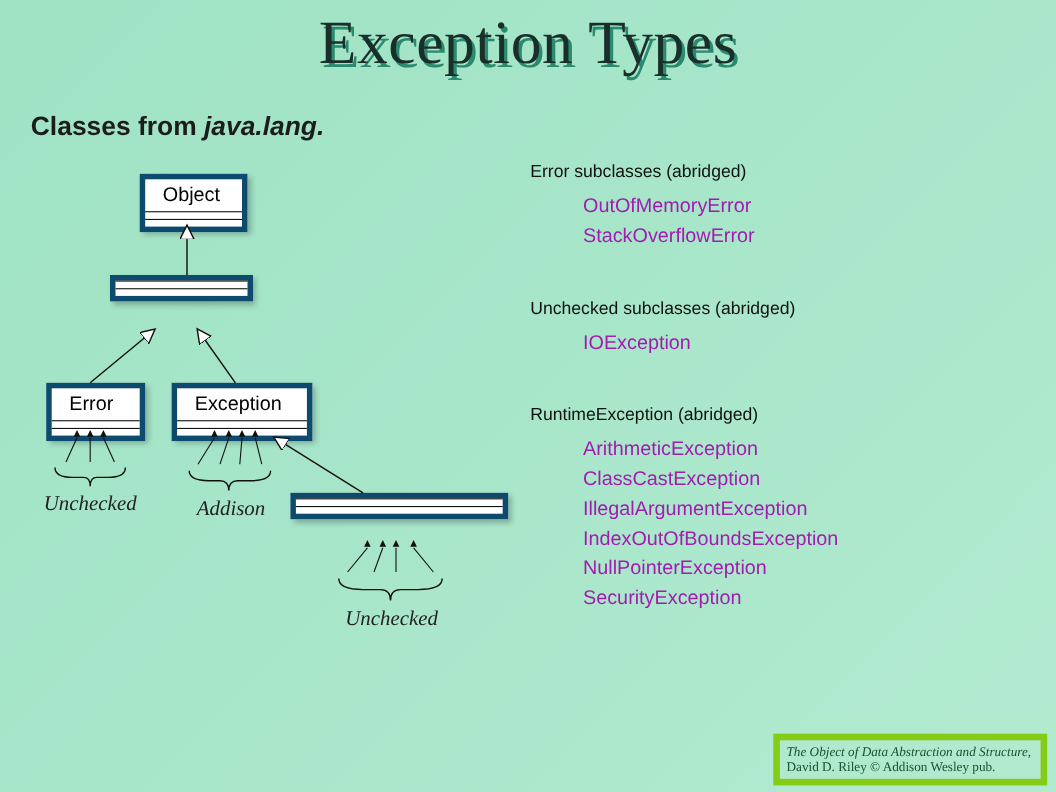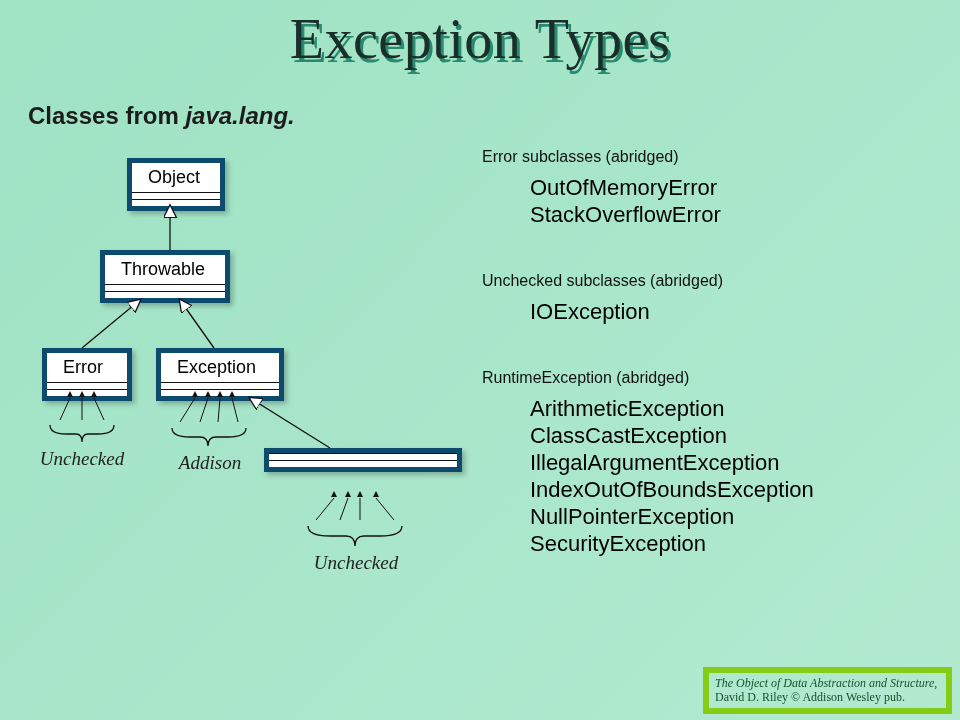--- a/index.html
+++ b/index.html
@@ -65,21 +65,21 @@
     font-style: italic;
     font-size: 19px;
     color: #222;
     text-align: center;
   }
 
   
   .rhs { position: absolute; left: 482px; top: 148px; width: 460px; }
   .sec-head { font-size: 16px; font-weight: 400; color: #111; margin-top: 24px; }
   .sec-head.first { margin-top: 0; }
-  .sec-items { margin: 8px 0 6px 48px; font-size: 22px; line-height: 27px; color: #000000; }
+  .sec-items { margin: 8px 0 6px 48px; font-size: 18px; line-height: 27px; color: #a21caf; }
 
   
   .footer-box {
     position: absolute; right: 8px; bottom: 6px;
     width: 225px;
     border: 6px solid #84cc16;
     padding: 3px 6px 4px 6px;
     font-family: 'Times New Roman', Times, serif;
     font-size: 12px; line-height: 14px;
     color: #14532d;
@@ -99,21 +99,20 @@
   <div class="subtitle">
     <span>Classes from </span><span class="pkg">java.lang.</span>
   </div>
 
   <div id="box-object" class="uml">
     <div class="top">Object</div>
     <div class="mid"></div>
       <div class="bot"></div>
   </div>
   <div id="box-throwable" class="uml">
-    <div class="top">Throwable</div>
     <div class="mid"></div>
       <div class="bot"></div>
   </div>
   <div id="box-error" class="uml">
     <div class="top">Error</div>
     <div class="mid"></div>
       <div class="bot"></div>
   </div>
   <div id="box-exception" class="uml">
     <div class="top">Exception</div>

